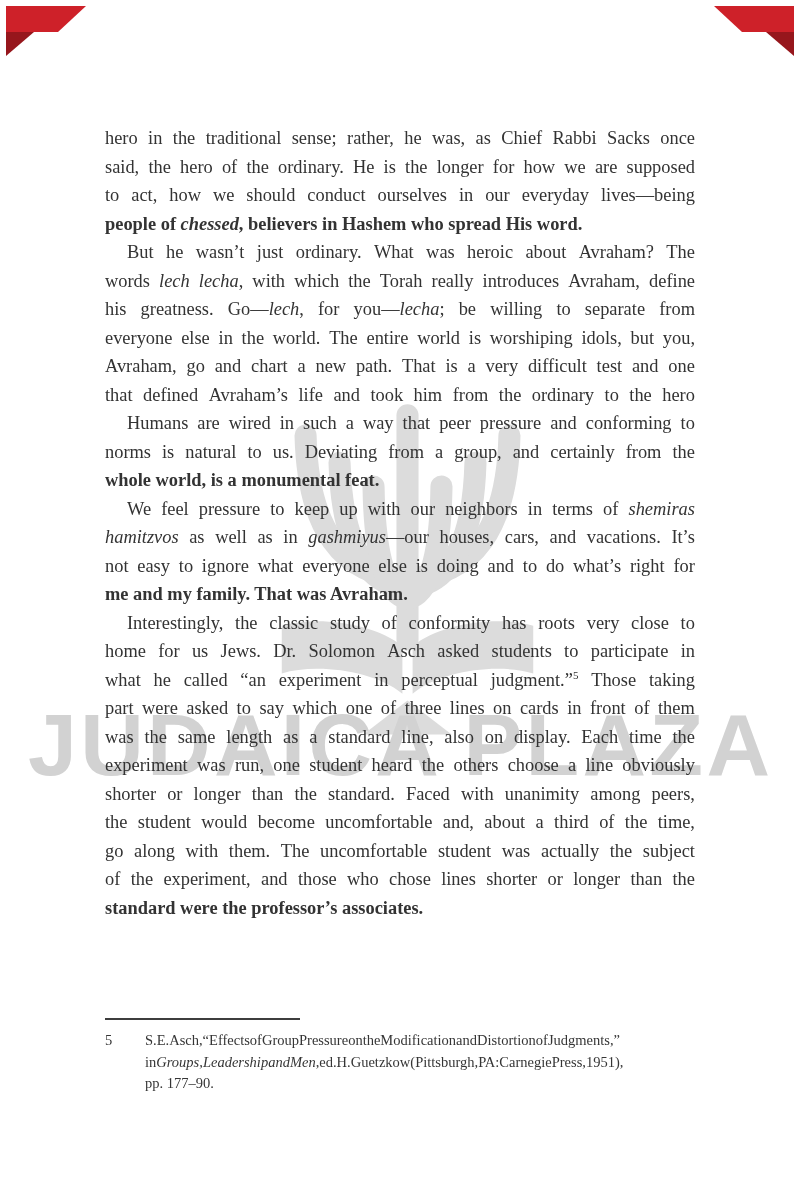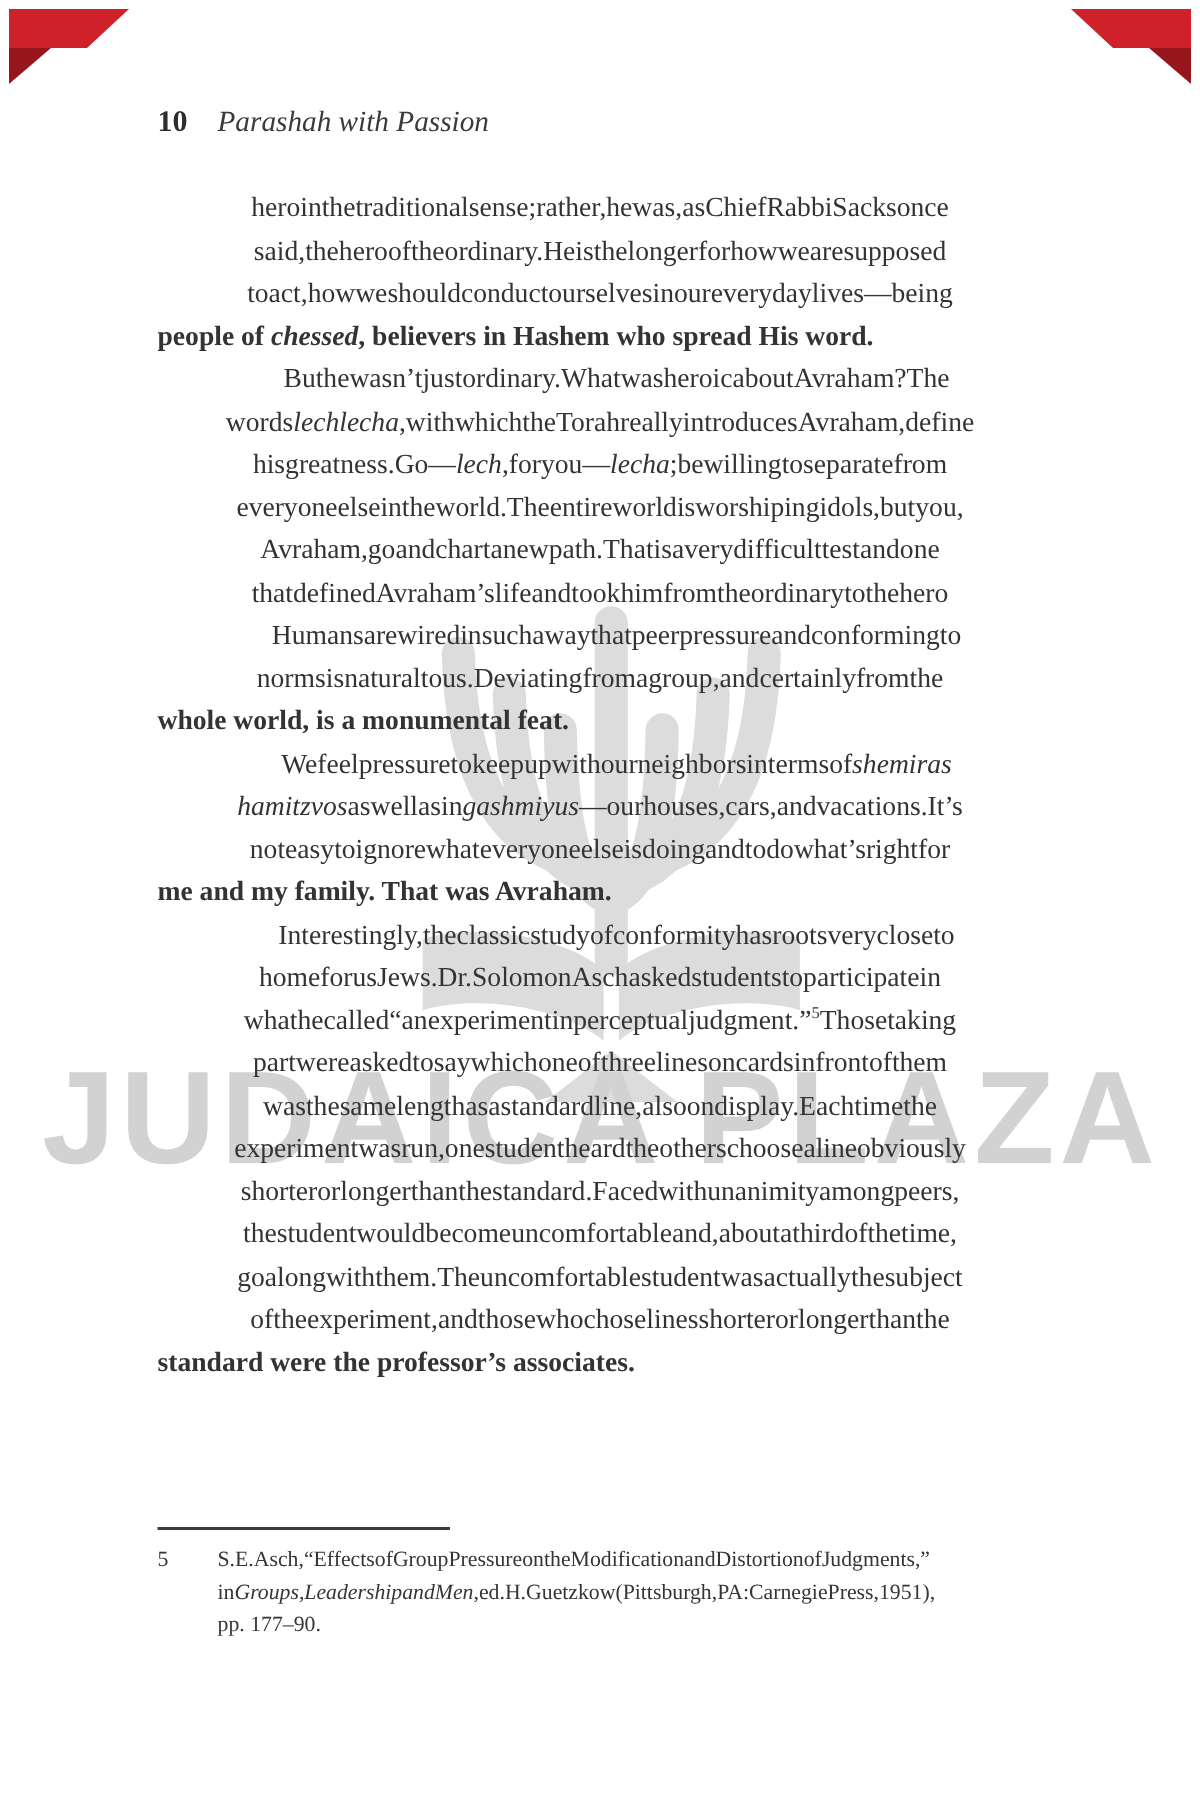--- a/index.html
+++ b/index.html
@@ -16,21 +16,21 @@
   
   .wm{position:absolute;z-index:0;}
   .wm-text{left:28px;right:30px;top:701px;height:92px;display:flex;justify-content:space-between;
            align-items:flex-start;font-family:"Liberation Sans","DejaVu Sans",sans-serif;
            font-weight:bold;font-size:88px;line-height:88px;color:#d2d2d2;user-select:none;}
   .wm-text .sp{width:18px;}
   .wm-logo{left:235px;top:388px;width:345px;height:350px;}
   
   .bodyblock{position:absolute;z-index:1;left:105px;top:124px;width:590px;}
   .bline{height:28.5px;font-size:18.4px;line-height:28.5px;display:flex;
-         justify-content:center;overflow:visible;}
+         justify-content:space-between;overflow:visible;}
   .bline.last{display:block;font-weight:bold;}
   .bline.indent{padding-left:22px;}
   .bline .w{white-space:pre;}
   sup{font-size:60%;line-height:0;vertical-align:super;}
   
   .fnsep{position:absolute;z-index:1;left:105px;top:1018px;width:195px;height:2px;background:#3d3d3d;}
   .fnnum{position:absolute;z-index:1;left:105px;top:1030px;font-size:14.5px;line-height:21.5px;color:#353535;}
   .fnblock{position:absolute;z-index:1;left:145px;top:1030px;width:550px;color:#353535;}
   .fline{height:21.5px;font-size:14.5px;line-height:21.5px;display:flex;justify-content:flex-start;}
   .fline.last{display:block;}
@@ -76,24 +76,20 @@
       <span>C</span>
       <span>A</span>
       <span class="sp"></span>
       <span>P</span>
       <span>L</span>
       <span>A</span>
       <span>Z</span>
       <span>A</span>
     </div>
 
-  <div class="header">
-    <span class="pagenum">10</span>
-    <span class="booktitle">Parashah with Passion</span>
-  </div>
 
   <div class="bodyblock">
       <div class="bline">
         <span class="w">hero</span>
         <span class="w">in</span>
         <span class="w">the</span>
         <span class="w">traditional</span>
         <span class="w">sense;</span>
         <span class="w">rather,</span>
         <span class="w">he</span>

